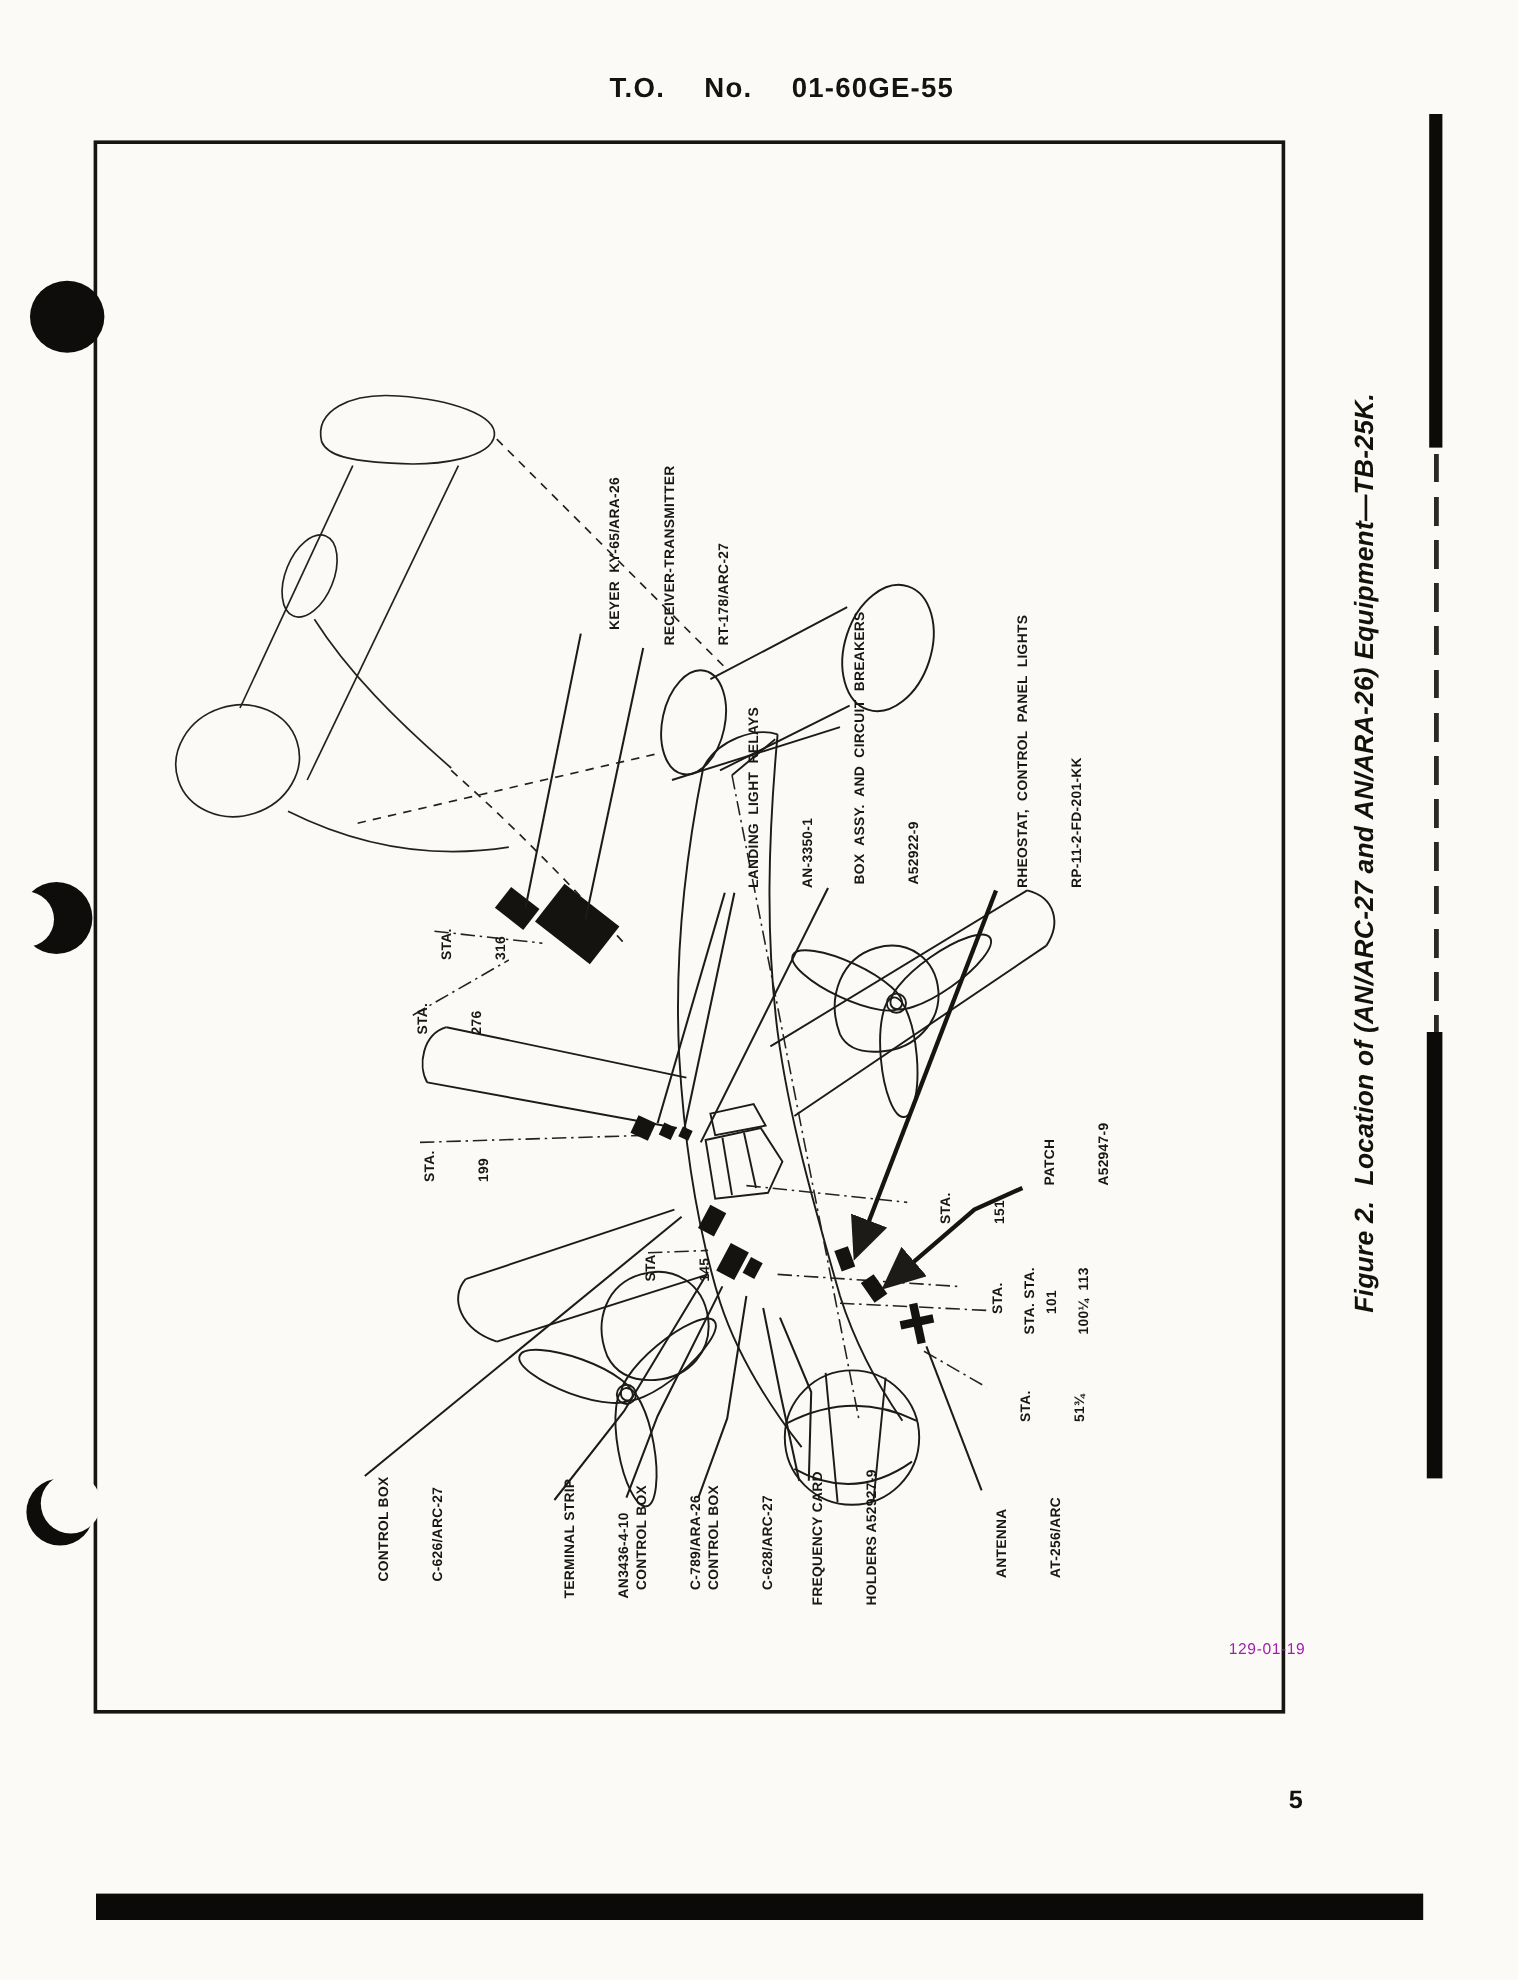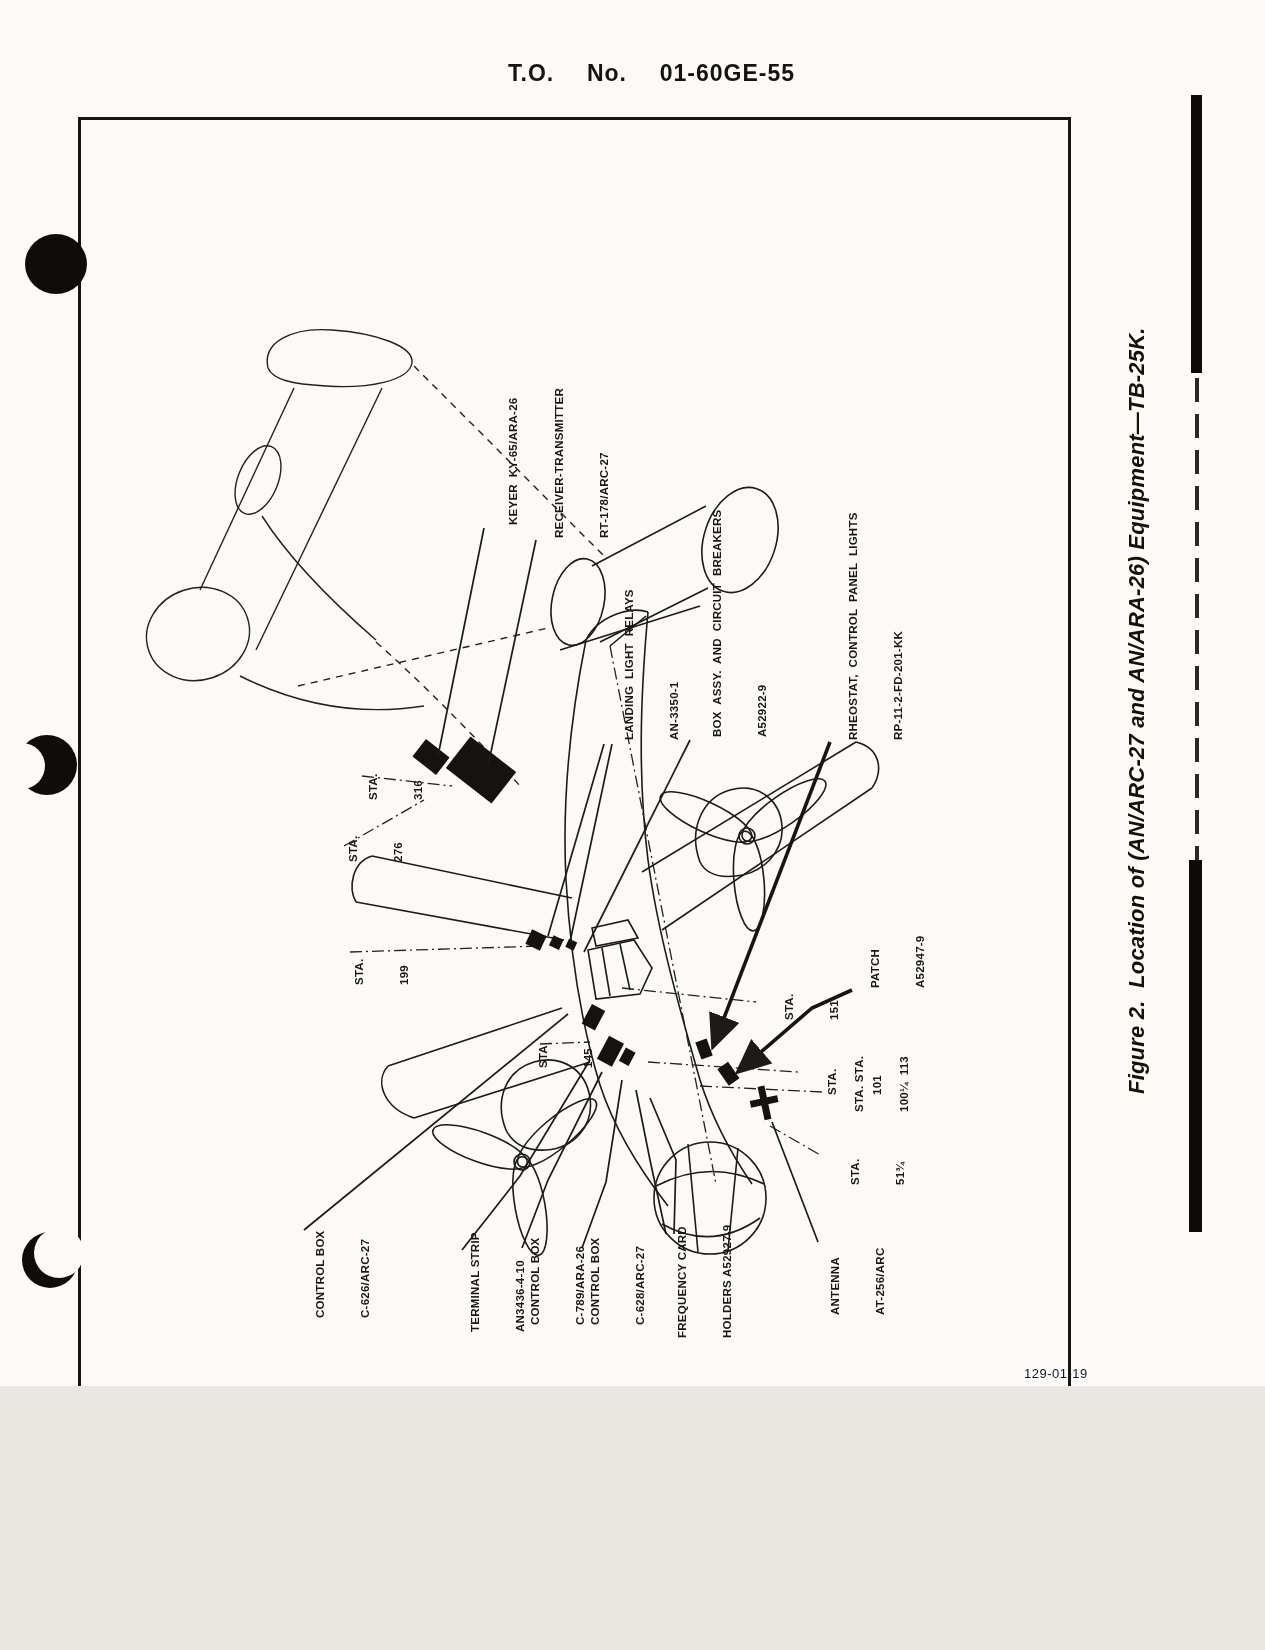--- a/index.html
+++ b/index.html
@@ -1,37 +1,37 @@
 <!DOCTYPE html>
 <html><head>
 <meta charset="utf-8">
 <style>
   html,body{margin:0;padding:0;}
   body{width:1265px;height:1650px;background:#e9e7e1;font-family:"Liberation Sans",sans-serif;}
-  .page{position:relative;width:1265px;height:1386px;background:#fbfaf6;overflow:hidden;}
+  .page{position:relative;width:1265px;height:1650px;background:#fbfaf6;overflow:hidden;}
 
   .header{position:absolute;left:508px;top:60px;font:700 23px "Liberation Sans",sans-serif;
           color:#14130f;letter-spacing:1px;word-spacing:9px;white-space:pre;}
 
   .frame{position:absolute;left:78px;top:117px;width:993px;height:1311px;
          border:3px solid #161511;box-sizing:border-box;}
 
   .diagram-svg{position:absolute;left:0;top:0;width:1265px;height:1650px;}
 
   .vlabel{position:absolute;transform:rotate(-90deg);transform-origin:left top;
           font:700 11.5px/15px "Liberation Sans",sans-serif;color:#181713;
           letter-spacing:.25px;white-space:pre;}
   .vlabel div{display:block;}
 
   .caption{position:absolute;left:1124px;top:1094px;transform:rotate(-90deg);
            transform-origin:left top;font:italic 700 22px/26px "Liberation Sans",sans-serif;
            color:#131209;letter-spacing:.2px;white-space:pre;}
 
   .print-code{position:absolute;left:1024px;top:1366px;font:400 13px "Liberation Sans",sans-serif;
-              color:#0f172a;letter-spacing:.5px;}
+              color:#a21caf;letter-spacing:.5px;}
   .page-number{position:absolute;left:1074px;top:1489px;font:700 21px "Liberation Sans",sans-serif;color:#12110d;}
 
   .hole{position:absolute;border-radius:50%;background:#0e0d0b;}
   .hole-cut{position:absolute;border-radius:50%;background:#fbfaf6;}
 
   .rbar{position:absolute;background:#0c0b09;}
   .rbar-thin{position:absolute;left:1195px;top:378px;width:4px;height:482px;
              background:repeating-linear-gradient(180deg,#2a2923 0 24px,rgba(0,0,0,0) 24px 36px);}
   .bottom-bar{position:absolute;left:80px;top:1578px;width:1106px;height:22px;background:#0b0a08;}
 </style>

